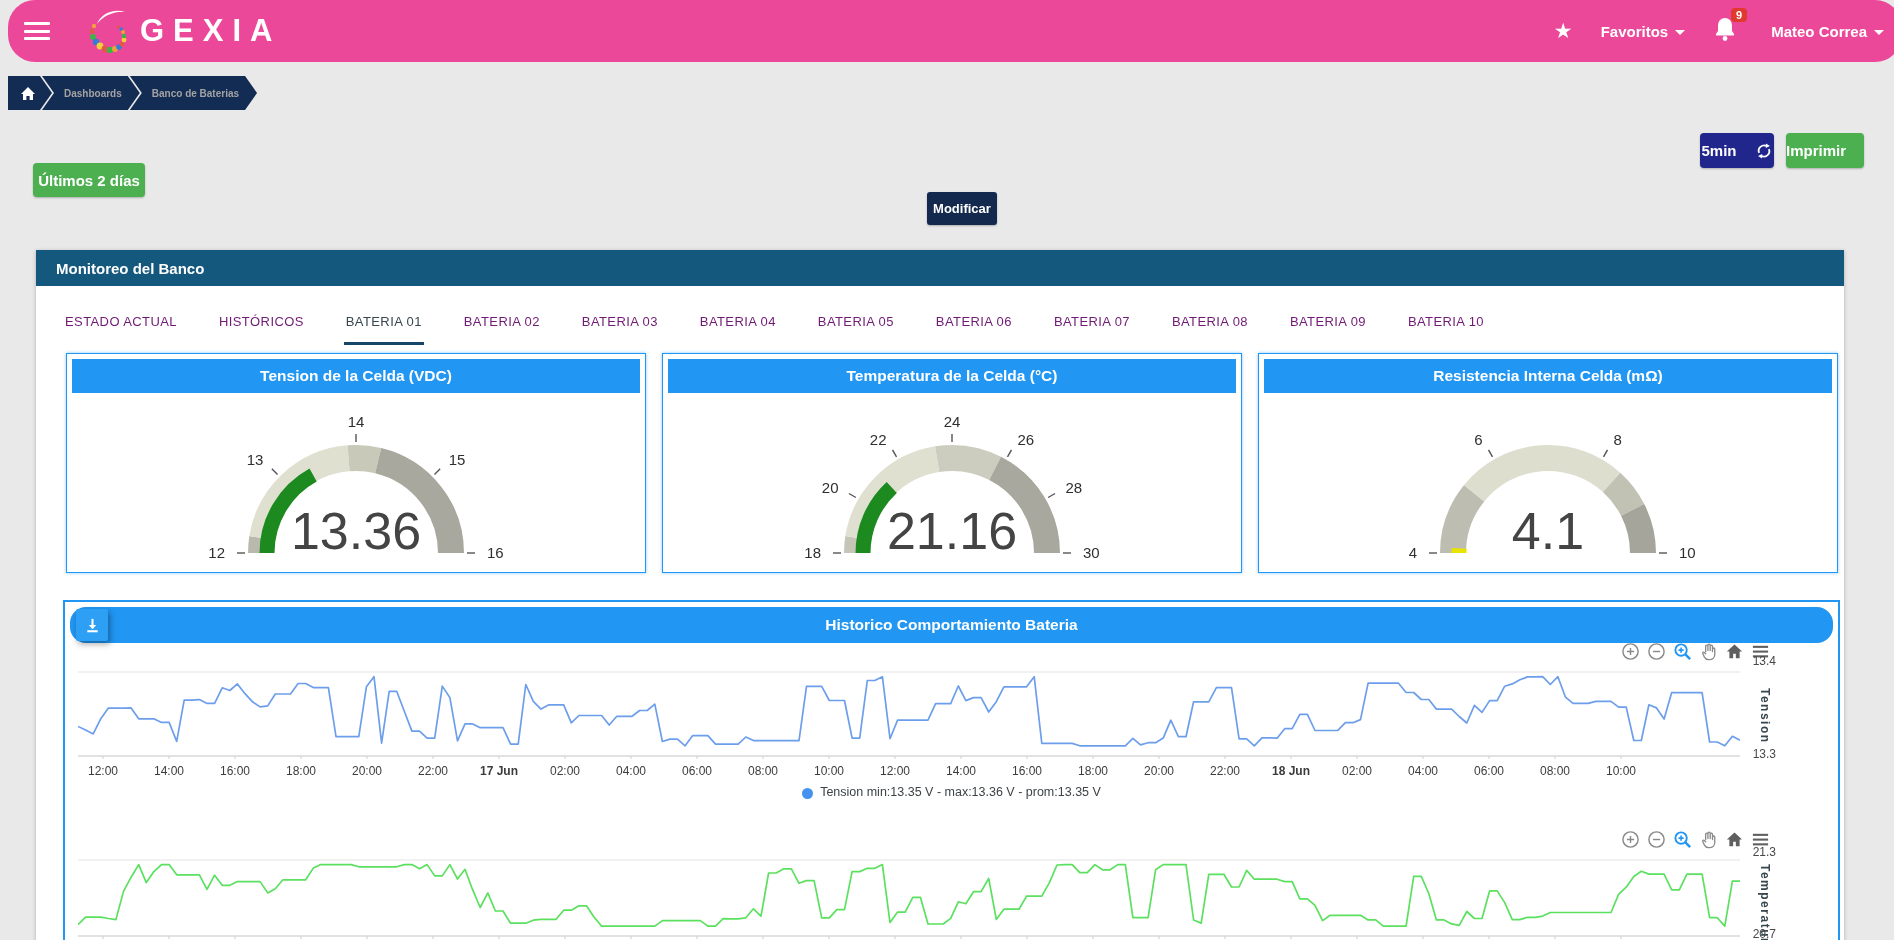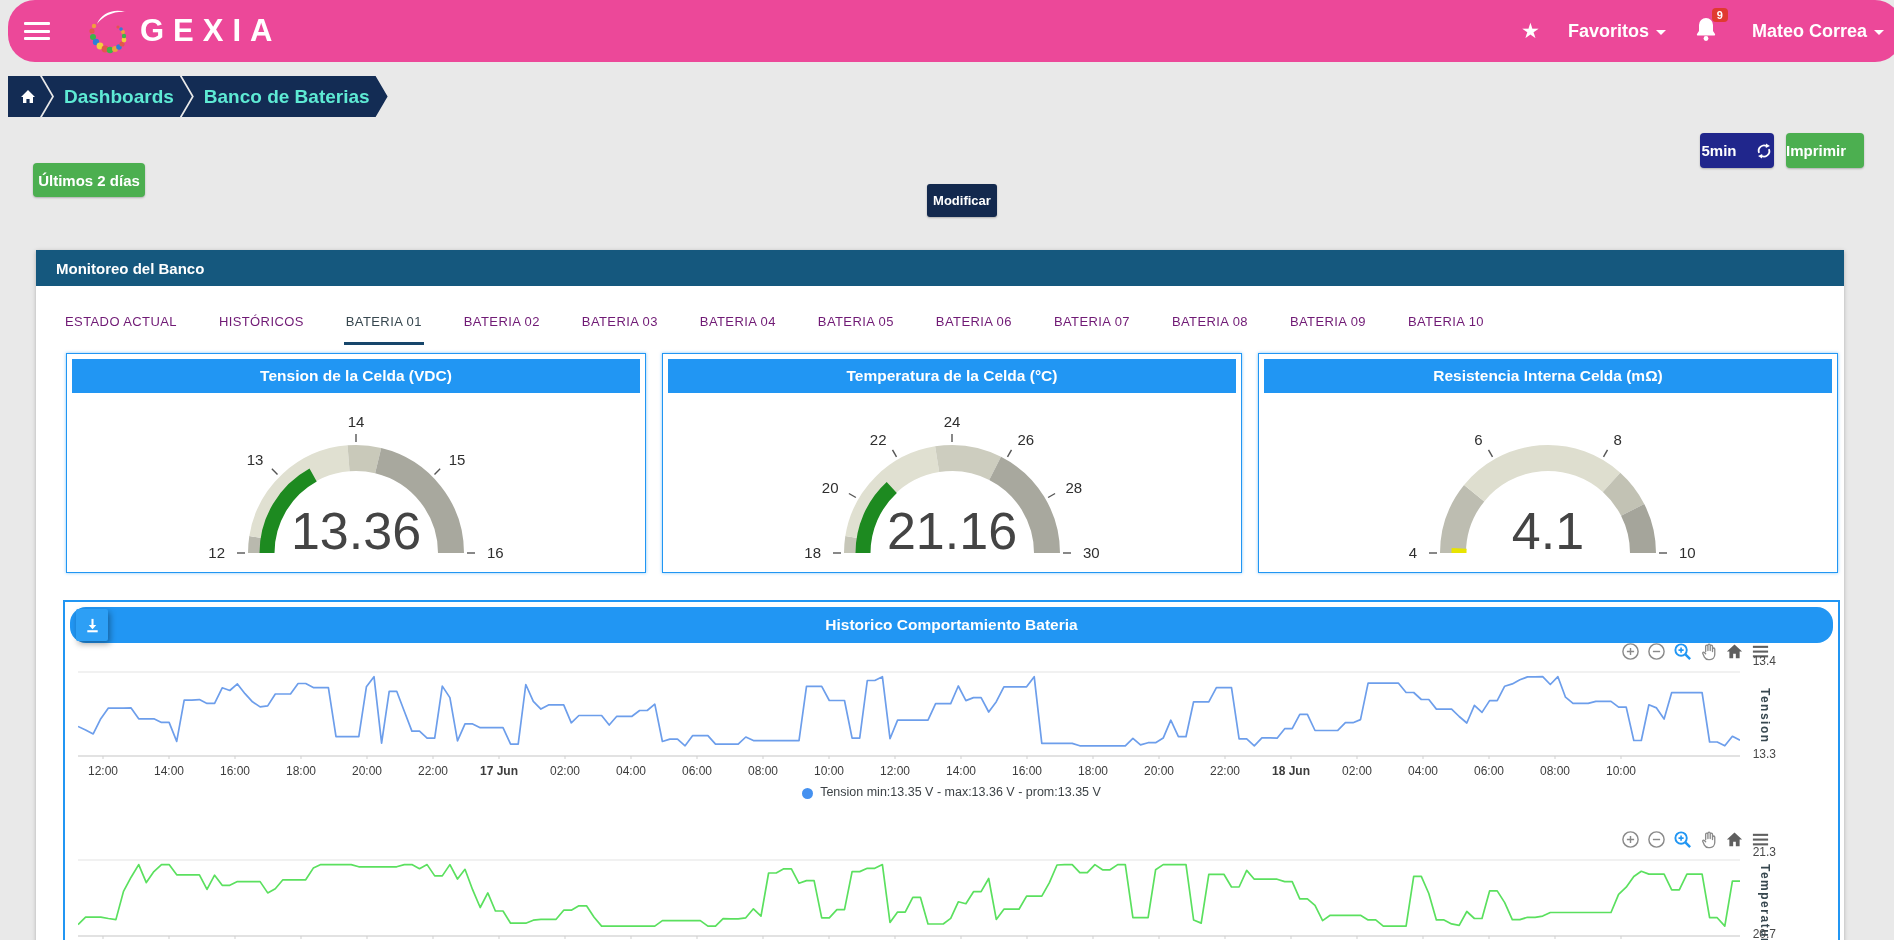--- a/index.html
+++ b/index.html
@@ -12,48 +12,48 @@
             background:#ec4899; display:flex; align-items:center;border-radius:27px; }
   .hamburger { width:26px; height:18px; margin-left:16px; cursor:pointer;
                display:flex; flex-direction:column; justify-content:space-between; }
   .hamburger span { display:block; height:3px; background:#fff; border-radius:1px; }
   .brand { display:flex; align-items:center; margin-left:36px; }
   .brand-text { color:#fff; font-size:31px; font-weight:bold; letter-spacing:9px;
                 margin-left:4px; }
   .nav-right { position:absolute; right:18px; top:0; height:62px;
                display:flex; align-items:center; gap:28px; }
   .nav-star { color:#fff; font-size:21px; cursor:pointer; }
-  .nav-item { color:#fff; font-size:18px; font-weight:bold; display:flex;
+  .nav-item { color:#fff; font-size:15px; font-weight:bold; display:flex;
               align-items:center; gap:7px; cursor:pointer; }
   .caret { width:0; height:0; border-left:5px solid transparent;
            border-right:5px solid transparent; border-top:5px solid #fff; margin-top:2px; }
   .bell-wrap { position:relative; cursor:pointer; margin-right:6px; }
   .badge { position:absolute; top:-8px; right:-10px; background:#e03a30; color:#fff;
            font-size:11px; font-weight:bold; padding:1px 5px; border-radius:4px; }
 
   
   .breadcrumb { position:absolute; left:8px; top:76px; display:flex; }
-  .crumb { background:#132c54; color:#5eead4; font-size:19px; font-weight:bold;
-           height:41px; display:flex; align-items:center; padding:0 18px 0 22px;
+  .crumb { background:#132c54; color:#a3a3a3; font-size:10px; font-weight:bold;
+           height:34px; display:flex; align-items:center; padding:0 18px 0 22px;
            margin-left:-10px; cursor:pointer;
            clip-path:polygon(0 0, calc(100% - 12px) 0, 100% 50%, calc(100% - 12px) 100%, 0 100%, 12px 50%); }
   .crumb.first { margin-left:0; padding:0 16px 0 12px;
            clip-path:polygon(0 0, calc(100% - 12px) 0, 100% 50%, calc(100% - 12px) 100%, 0 100%); }
 
   
   .btn { position:absolute; border:none; border-radius:4px; color:#fff;
          font-family:"Liberation Sans", sans-serif; font-size:15px; font-weight:bold;
          display:flex; align-items:center; justify-content:center; gap:18px;
          cursor:pointer; box-shadow:0 1px 2px rgba(0,0,0,.25); }
   .btn-green { background:#4caf50; }
   .btn-navy  { background:#20268c; }
   #btn-refresh   { left:1700px; top:133px; width:74px;  height:35px; }
   #btn-print     { left:1786px; top:133px; width:78px;  height:35px; }
   #btn-range     { left:33px;   top:163px; width:112px; height:34px; }
-  #btn-modify    { left:927px;  top:184px; width:70px;  height:33px;
+  #btn-modify    { left:927px;  top:192px; width:70px;  height:33px;
                    background:#13294e; font-size:13px; border-radius:3px;text-align:center; }
 
   
   .main-panel { position:absolute; left:36px; top:250px; width:1808px; height:760px;
                 background:#fff; box-shadow:0 1px 4px rgba(0,0,0,.25); }
   .panel-header { height:36px; background:#15587e; color:#fff; font-size:15px;
                   font-weight:bold; display:flex; align-items:center; padding-left:20px; }
   .tabs { position:absolute; left:27px; top:50px; display:flex; gap:38px; }
   .tab { font-size:13px; letter-spacing:.4px; color:#701a75; padding:14px 2px 13px 2px;
          cursor:pointer; border-bottom:3px solid transparent; white-space:nowrap; }

